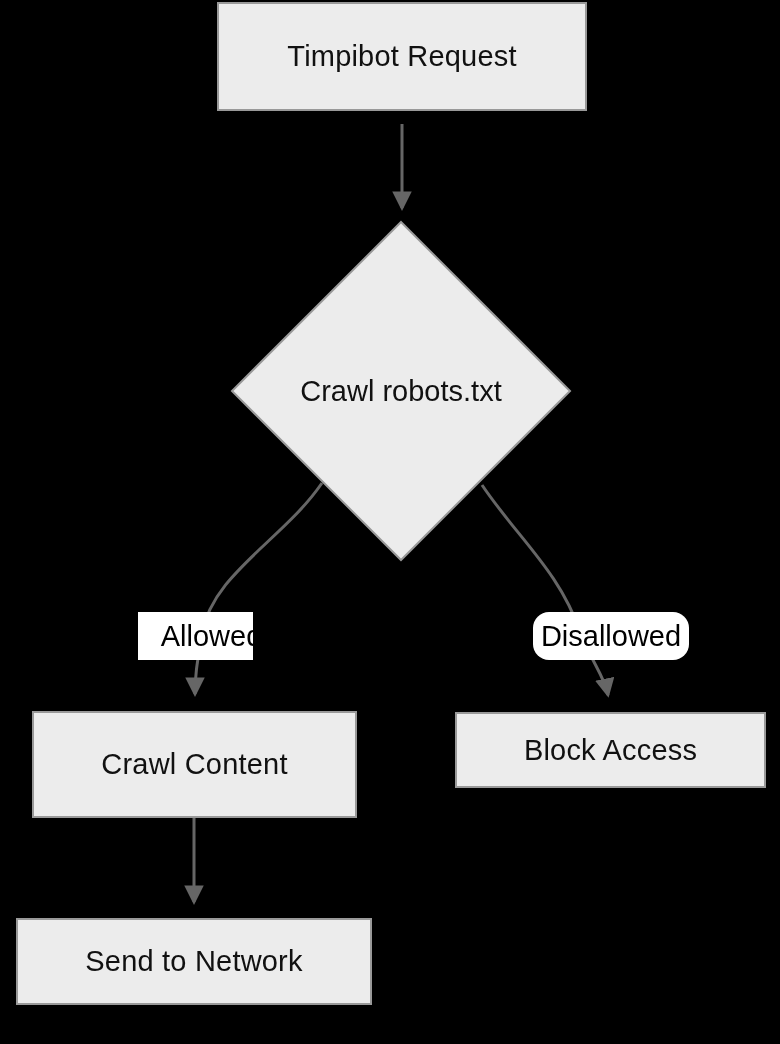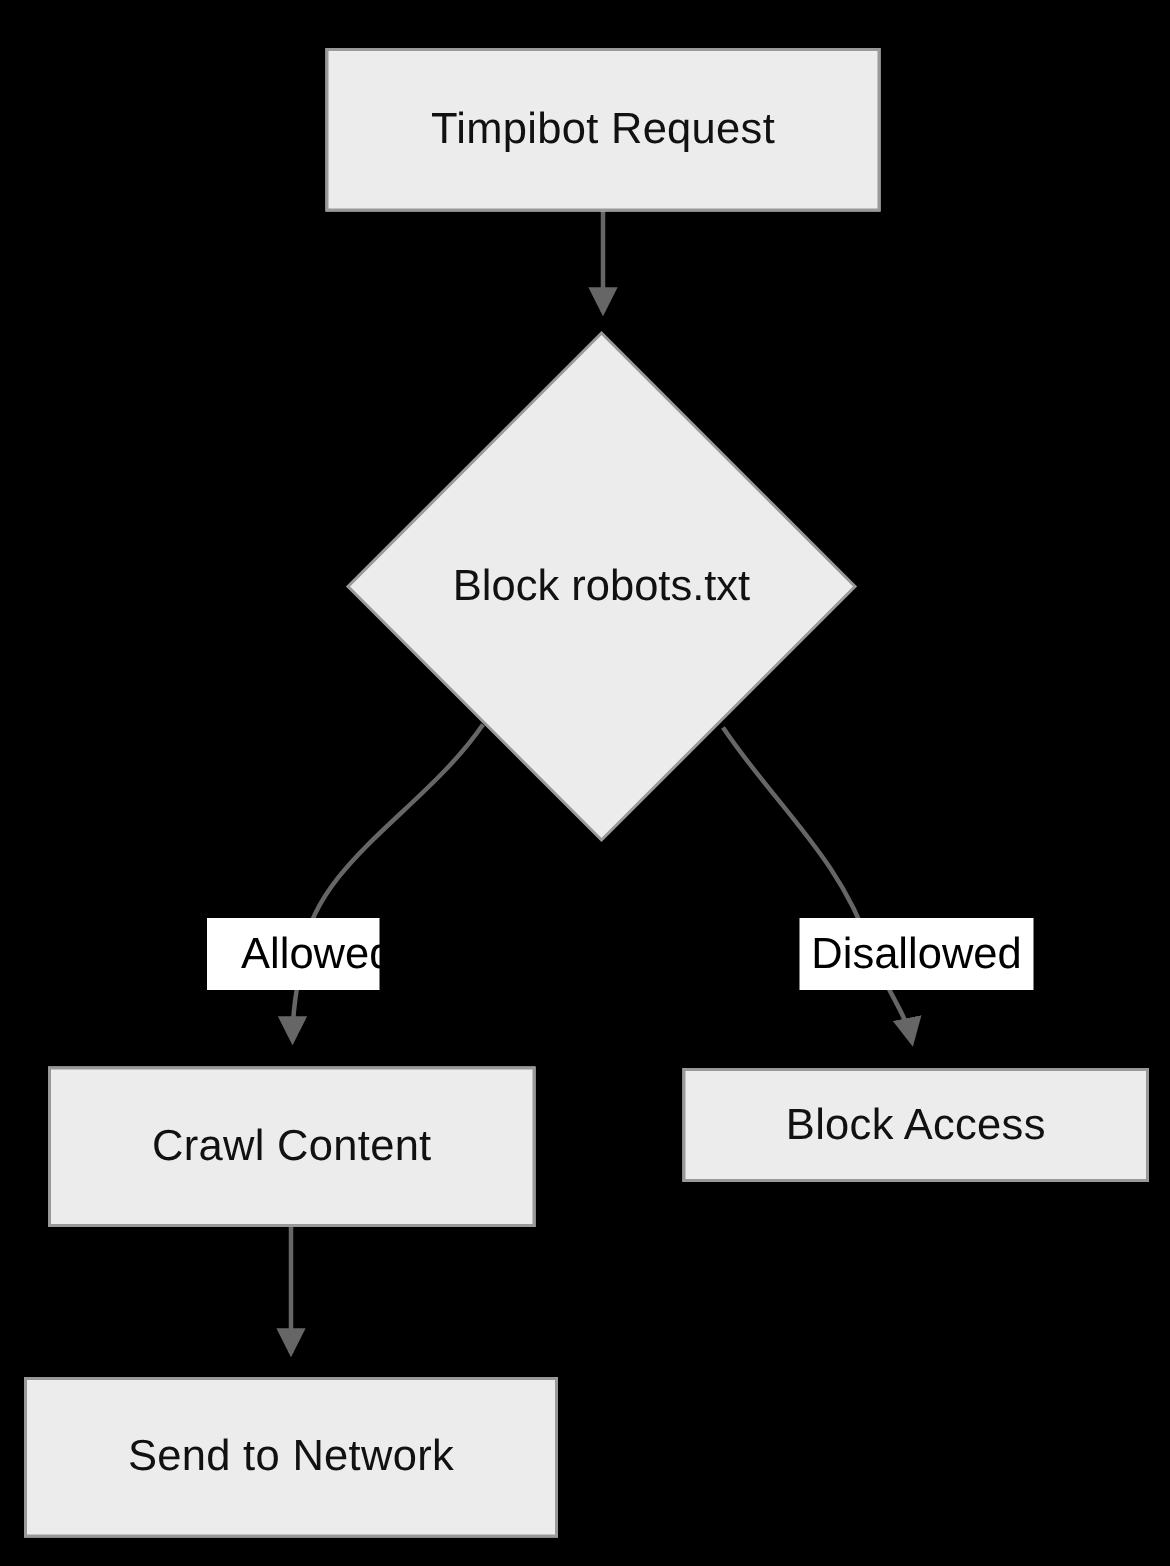--- a/index.html
+++ b/index.html
@@ -22,41 +22,41 @@
   .node{
     position:absolute;
     background:var(--node-fill);
     border:2px solid var(--node-border);
     box-sizing:border-box;
     display:flex;align-items:center;justify-content:center;
     color:var(--text);
     font-size:29px;
     letter-spacing:0.2px;
   }
-  .node-start  {left:217px;top:32px; width:370px;height:109px;}
+  .node-start  {left:217px;top:2px; width:370px;height:109px;}
   .node-crawl  {left:32px; top:711px;width:325px;height:107px;justify-content:center;}
   .node-block  {left:455px;top:712px;width:311px;height:76px;}
-  .node-send   {left:16px; top:918px;width:356px;height:107px;}
+  .node-send   {left:16px; top:918px;width:356px;height:87px;}
   .diamond-label{
     position:absolute;
     left:241px;top:366px;width:320px;height:50px;
     display:flex;align-items:center;justify-content:center;
     color:var(--text);font-size:29px;
   }
   .edge-label{
     position:absolute;
     background:#ffffff;
     color:#000000;
     font-size:29px;
     display:flex;align-items:center;justify-content:center;
     padding:6px 8px;
     box-sizing:border-box;
   }
   .edge-label-allowed   {left:138px;top:612px;width:115px;height:48px;padding-left:40px;}
-  .edge-label-disallowed{left:533px;top:612px;width:156px;height:48px;}
+  .edge-label-disallowed{left:533px;top:612px;width:156px;height:48px;border-radius:16px;}
 </style>
 </head>
 <body>
 
 <div class="stage">
 
   <svg class="edges" viewBox="0 0 780 1044" xmlns="http://www.w3.org/2000/svg">
     <defs>
       <marker id="arrowhead" viewBox="0 0 10 10" refX="8.5" refY="5" markerWidth="6.5" markerHeight="6.5" orient="auto-start-reverse">
         <path d="M0,0 L10,5 L0,10 z" fill="#666666"></path>
@@ -83,19 +83,19 @@
   </div>
 
   <div class="node node-block">
     <span>Block Access</span>
   </div>
 
   <div class="node node-send">
     <span>Send to Network</span>
   </div>
 
-  <div class="diamond-label">Block robots.txt</div>
+  <div class="diamond-label">Crawl robots.txt</div>
 
   <div class="edge-label edge-label-allowed">Allowed</div>
 
   <div class="edge-label edge-label-disallowed">Disallowed</div>
 
 </div>
 
 </body></html>

